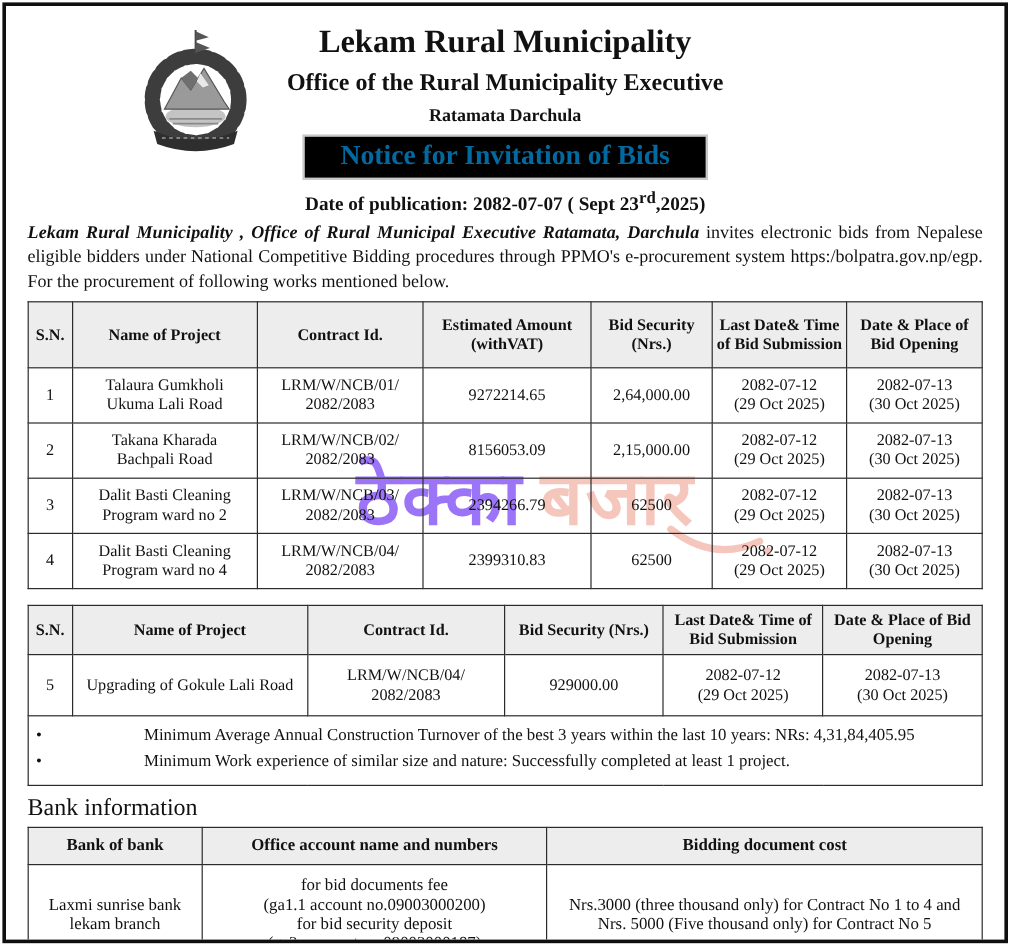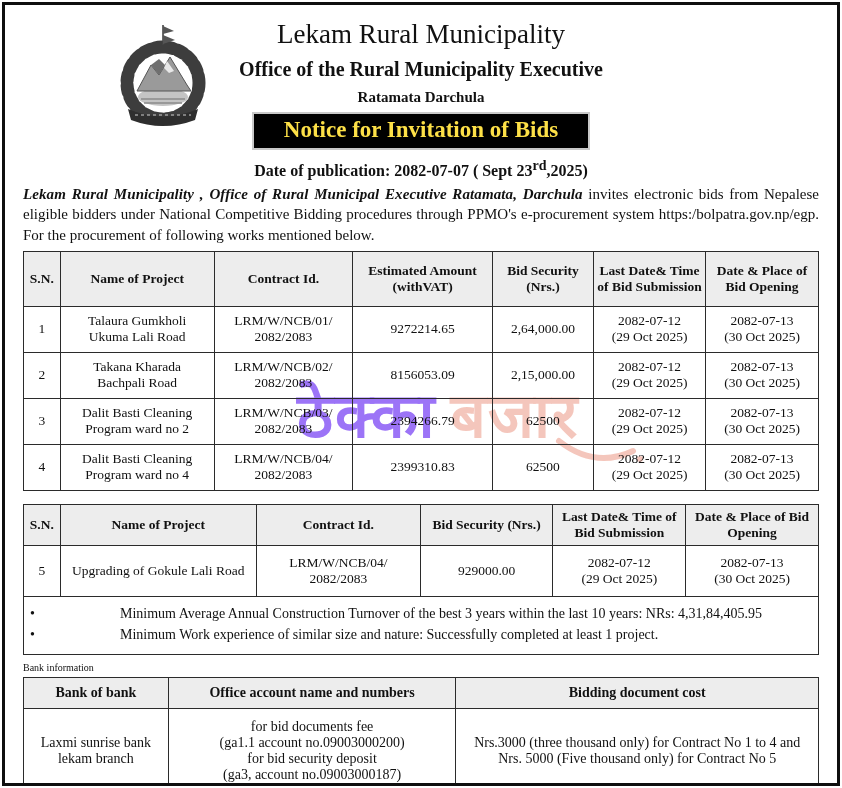--- a/index.html
+++ b/index.html
@@ -10,25 +10,25 @@
   
   .watermark{position:absolute;left:292px;top:366px;z-index:0;font-weight:bold;
              font-size:62px;letter-spacing:2px;opacity:.85;white-space:nowrap;
              font-family:"Liberation Serif",serif;}
   .watermark .w1{color:#8b5cf6;}
   .watermark .w2{color:#f3bdb1;margin-left:14px;}
   .watermark svg{position:absolute;left:258px;top:62px;}
   
   .hdr{text-align:center;position:relative;}
   .logo{position:absolute;left:90px;top:4px;width:100px;height:112px;}
-  .title{font-size:27px;font-weight:normal;margin:4px 0 2px 0;}
+  .title{font-size:27px;font-weight:bold;margin:4px 0 2px 0;}
   .subtitle{font-size:20px;font-weight:bold;margin:8px 0 2px 0;}
   .location{font-size:15px;font-weight:bold;margin:8px 0 2px 0;}
   .banner-wrap{margin:8px 0 4px 0;}
-  .banner{display:inline-block;background:#000;color:#fde047;font-size:23px;font-weight:bold;
+  .banner{display:inline-block;background:#000;color:#0369a1;font-size:23px;font-weight:bold;
           padding:3px 30px 5px 30px;box-shadow:0 0 0 2px #c9c9c9;}
   .pubdate{font-size:16px;font-weight:bold;margin:10px 0 2px 0;}
   .pubdate sup{font-size:14px;}
   
   .intro{font-size:15px;line-height:1.34;text-align:justify;margin:4px 0 6px 0;}
   .intro b i{letter-spacing:.1px;}
   
   table{width:100%;border-collapse:collapse;table-layout:fixed;background:transparent;}
   th,td{border:1.6px solid #2b2b2b;text-align:center;vertical-align:middle;
         font-size:13.5px;padding:2px 3px;}
@@ -36,21 +36,21 @@
   .pre{white-space:pre-line;}
   .t1 th{height:50px;}
   .t1 td{height:41px;}
   .t2{margin-top:13px;}
   .t2 th{height:36px;}
   .t2 td{height:46px;}
   .notes-cell{text-align:left !important;padding:5px 6px 6px 6px !important;}
   .note-line{display:flex;font-size:14px;line-height:1.45;}
   .note-bullet{width:14px;flex:0 0 14px;}
   .note-gap{width:76px;flex:0 0 76px;}
-  .bank-label{font-size:10px;margin:7px 0 4px 0;text-align:left;}
+  .bank-label{font-size:20px;margin:7px 0 4px 0;text-align:left;}
   .t3 th{height:26px;font-size:14px;}
   .t3 td{height:80px;font-size:14px;}
 </style>
 </head>
 <body>
 
 <div class="page">
 
   <div class="watermark">
     <span class="w1">ठेक्का</span><span class="w2">बजार</span>

